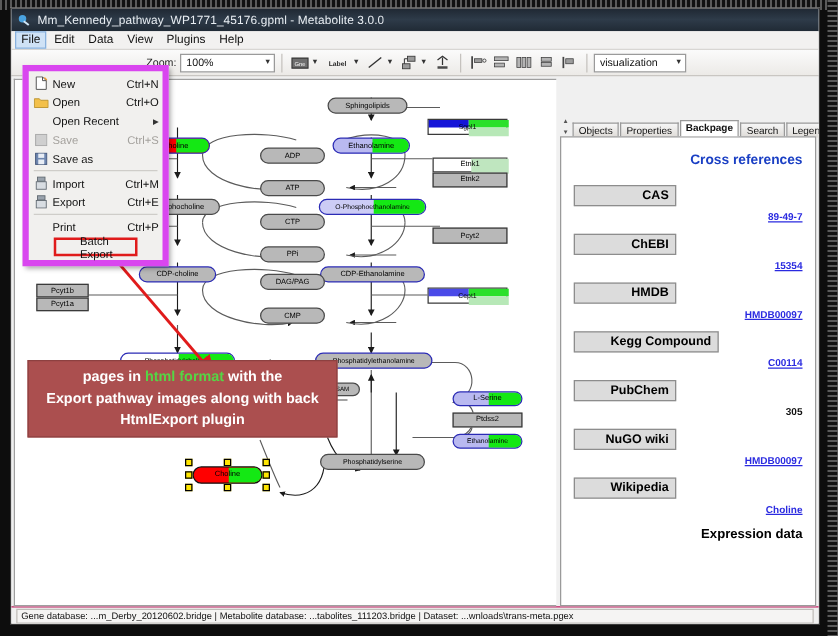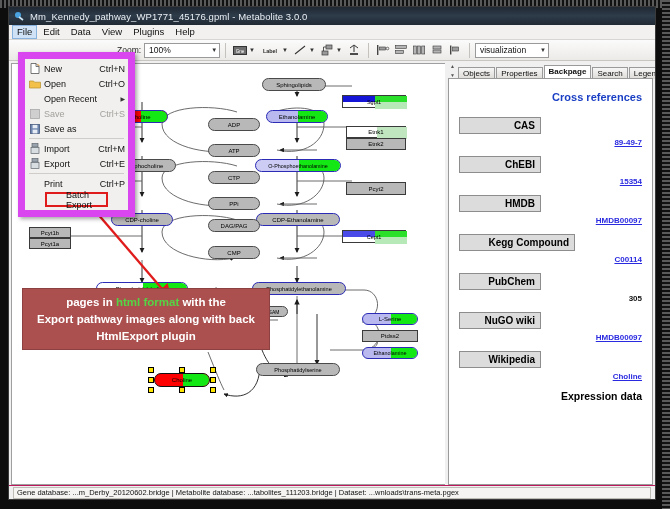--- a/index.html
+++ b/index.html
@@ -97,21 +97,21 @@
     position:relative; overflow:hidden;
   }
   #canvas { position:absolute; inset:0; }
   
   #rightpanel {
     flex:0 0 205px; display:flex; flex-direction:column;
     margin:2px 2px 0 3px; min-width:0;
   }
   #tabstrip {
     height:15px; flex:0 0 15px; display:flex; align-items:flex-end;
-    padding-left:10px; position:relative;
+    padding-left:10px; position:relative;margin-top:31px;
   }
   #tabstrip .tabarrows {
     position:absolute; left:0; bottom:0; width:9px; height:14px;
     display:flex; flex-direction:column; justify-content:space-between;
     font-size:5px; color:#555; line-height:5px; align-items:center;
   }
   .tab {
     font-size:8px; color:#111; padding:1px 4px 1px;
     border:1px solid #9a9a9a; border-bottom:none;
     background:linear-gradient(180deg,#f6f6f6,#dedbd7);
@@ -148,21 +148,21 @@
     border-top:1px solid #be185d;
   }
   #statusbar .sb-in {
     flex:1 1 auto; height:12px; border:1px solid #bfbcb8; background:#f5f4f3;
     font-size:7.5px; color:#111; display:flex; align-items:center; padding:0 3px;
     white-space:nowrap; overflow:hidden;
   }
   
   #filemenu {
     position:absolute; left:9px; top:45px; width:117px;
-    background:#f1f0ee; border:7px solid #d946ef;
+    background:#f1f0ee; border:5px solid #d946ef;
     box-shadow:2px 2px 4px rgba(0,0,0,.35);
     z-index:60; padding:2px 0;
   }
   #filemenu .row {
     display:flex; align-items:center; height:15px; padding:0 3px;
     font-size:9px; color:#111; position:relative;
   }
   #filemenu .row .ico {
     width:14px; height:12px; flex:0 0 14px; display:flex;
     align-items:center; justify-content:center; margin-right:2px;

